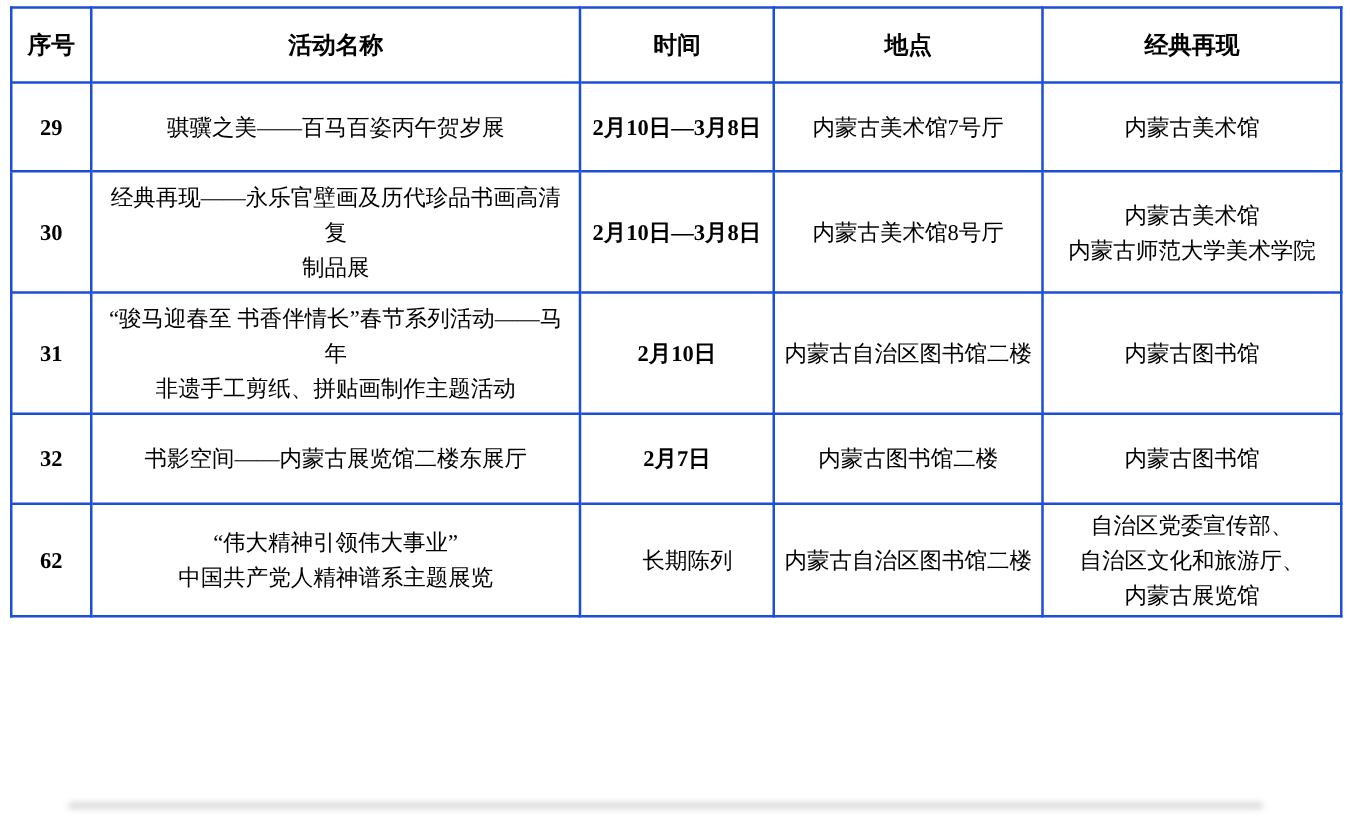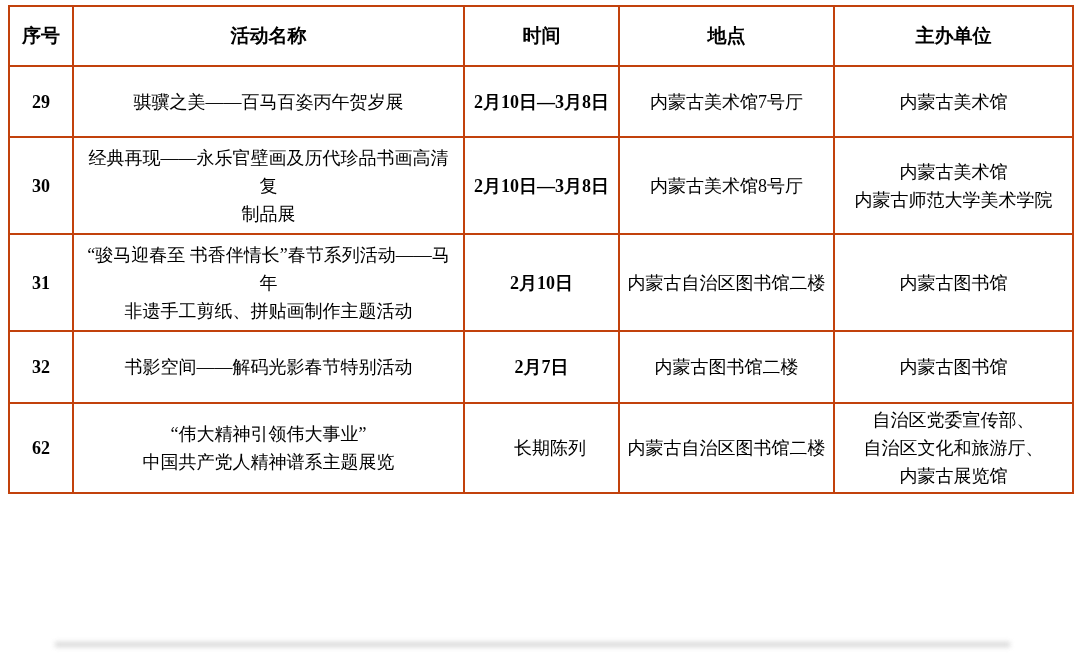--- a/index.html
+++ b/index.html
@@ -18,21 +18,21 @@
   table.activities {
     position: absolute;
     left: 8px;
     top: 5px;
     width: 1064px;
     border-collapse: collapse;
     table-layout: fixed;
   }
   table.activities th,
   table.activities td {
-    border: 2px solid #c2410c;
+    border: 2px solid #1d4ed8;
     text-align: center;
     vertical-align: middle;
     padding: 2px 6px;
     color: #000000;
     overflow: hidden;
   }
   
   table.activities thead th {
     height: 54px;
     font-family: "Liberation Sans", sans-serif;
@@ -93,21 +93,21 @@
       <col style="width:155px">
       <col style="width:215px">
       <col style="width:239px">
     </colgroup>
     <thead>
       <tr style="height:58px">
         <th>序号</th>
         <th>活动名称</th>
         <th>时间</th>
         <th>地点</th>
-        <th>主办单位</th>
+        <th>经典再现</th>
       </tr>
     </thead>
     <tbody>
       <tr style="height:71px">
         <td class="idx-cell">29</td>
         <td class="name-cell">骐骥之美——百马百姿丙午贺岁展</td>
         <td class="time-cell">2月10日—3月8日</td>
         <td>内蒙古美术馆7号厅</td>
         <td>内蒙古美术馆</td>
       </tr>
@@ -123,21 +123,21 @@
       <tr style="height:97px">
         <td class="idx-cell">31</td>
         <td class="name-cell">“骏马迎春至 书香伴情长”春节系列活动——马年
 非遗手工剪纸、拼贴画制作主题活动</td>
         <td class="time-cell">2月10日</td>
         <td>内蒙古自治区图书馆二楼</td>
         <td>内蒙古图书馆</td>
       </tr>
       <tr style="height:72px">
         <td class="idx-cell">32</td>
-        <td class="name-cell">书影空间——解码光影春节特别活动</td>
+        <td class="name-cell">书影空间——内蒙古展览馆二楼东展厅</td>
         <td class="time-cell">2月7日</td>
         <td>内蒙古图书馆二楼</td>
         <td>内蒙古图书馆</td>
       </tr>
       <tr style="height:88px">
         <td class="idx-cell">62</td>
         <td class="name-cell">“伟大精神引领伟大事业”
 中国共产党人精神谱系主题展览</td>
         <td class="time-cell plain">长期陈列</td>
         <td>内蒙古自治区图书馆二楼</td>

